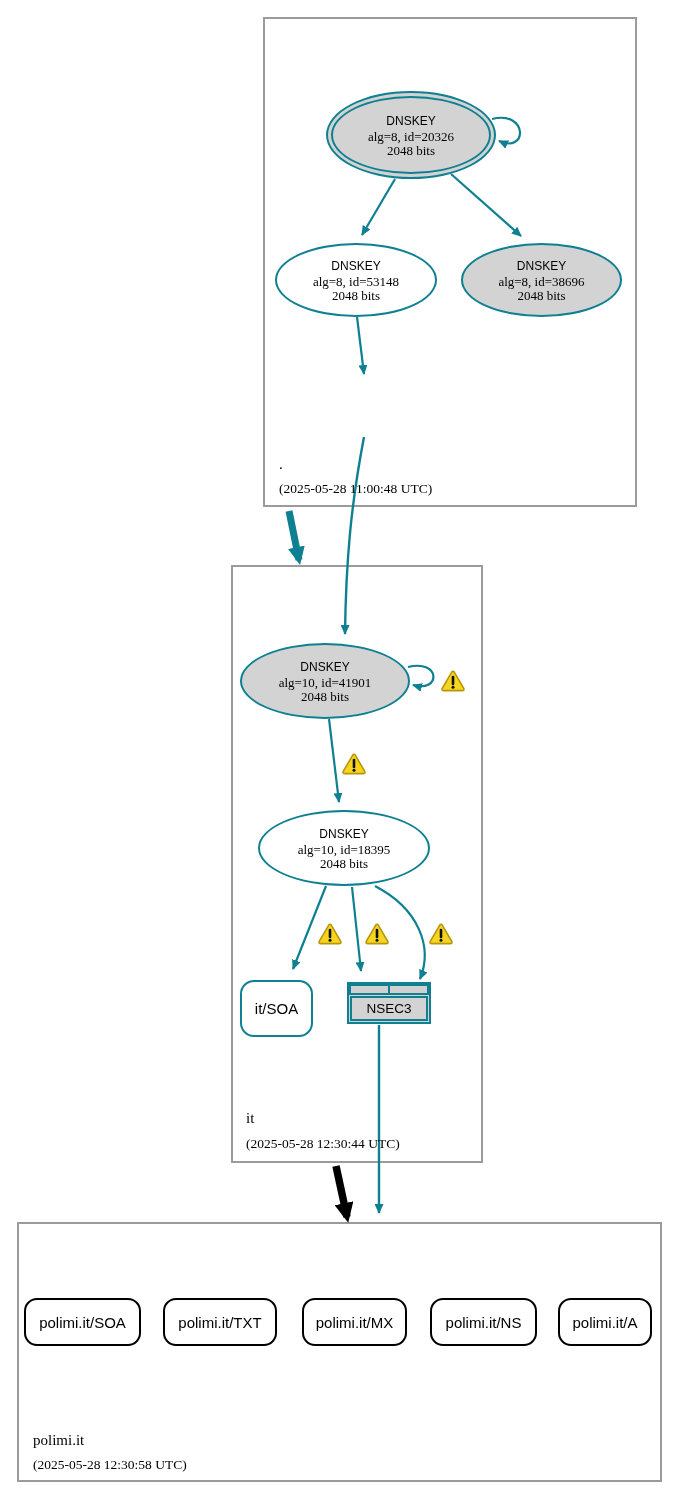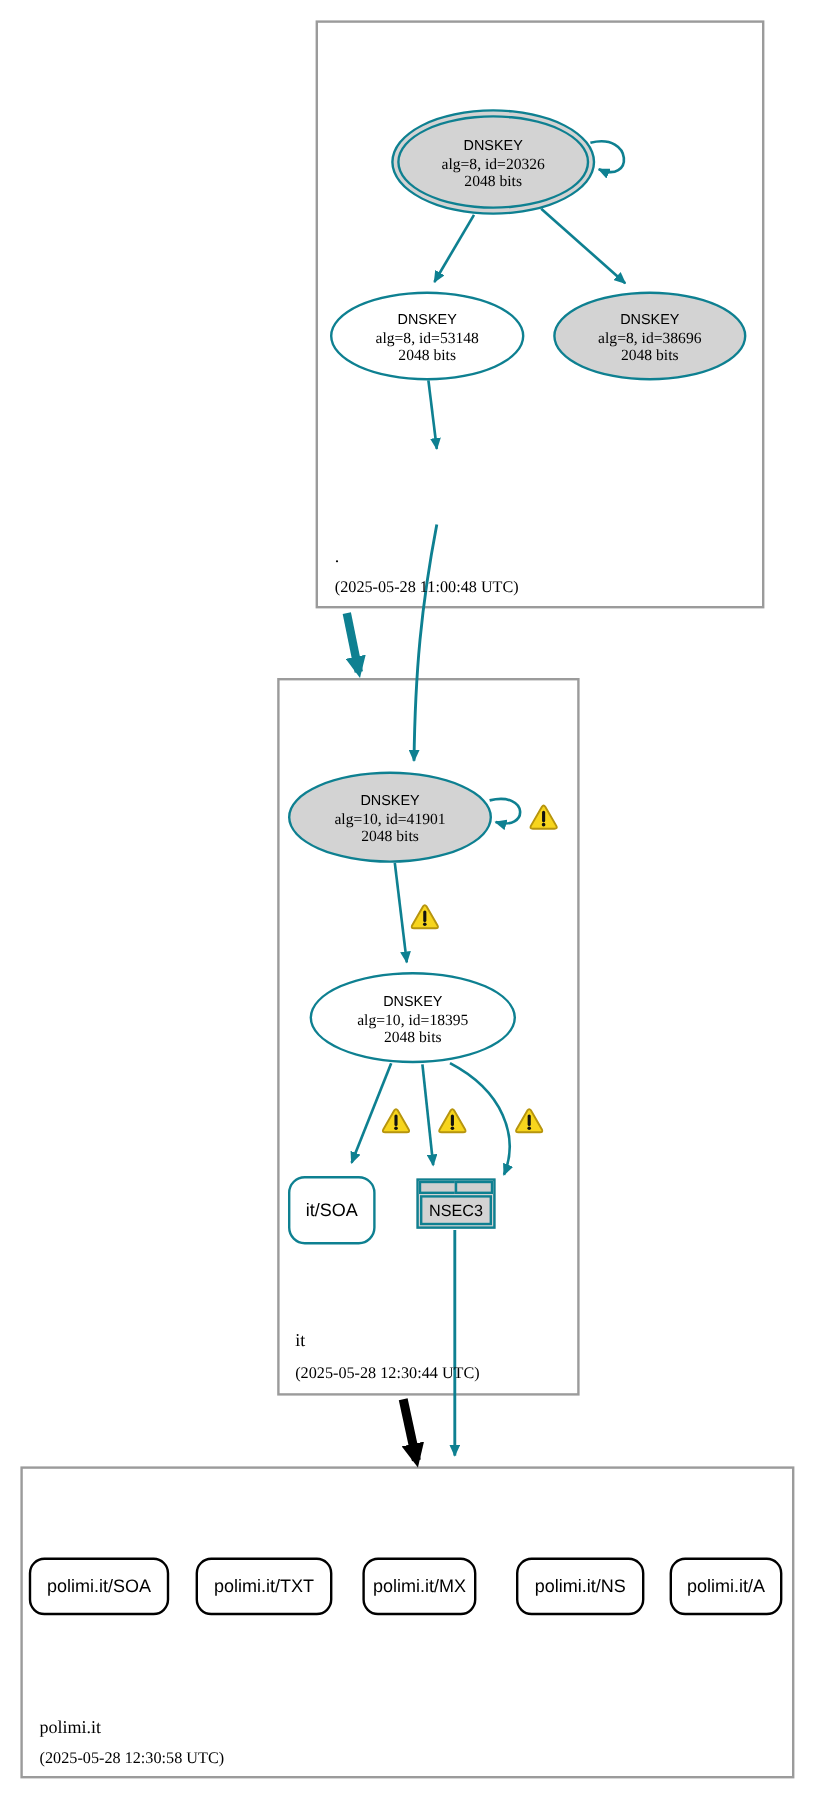--- a/index.html
+++ b/index.html
@@ -22,21 +22,21 @@
   .node-title { font-family:"Liberation Sans",sans-serif; font-size:12px;
                 line-height:17px; color:#000; z-index:1; }
   .node-sub   { font-family:"Liberation Serif",serif; font-size:13px;
                 line-height:14px; color:#000; z-index:1; }
 
   .rrset { position:absolute; border:2px solid var(--teal); border-radius:14px;
            background:#fff; box-sizing:border-box; display:flex; align-items:center;
            justify-content:center; font-size:15px; color:#000; z-index:2; }
   .rrset.black { border-color:#000; border-radius:13px; }
 
-  .nsec3 { position:absolute; left:347px; top:982px; width:66px; height:42px;
+  .nsec3 { position:absolute; left:347px; top:982px; width:84px; height:42px;
            background:var(--gray-fill); border:2px solid var(--teal);
            box-sizing:border-box; z-index:2; }
   .nsec3 .cells { display:flex; height:11px; }
   .nsec3 .cell  { flex:1; border:2px solid var(--teal); background:#d0d0d0;
                   box-sizing:border-box; }
   .nsec3 .cell + .cell { margin-left:-2px; }
   .nsec3 .lbl { margin:1px 1px 0 1px; border:2px solid var(--teal);
                 box-sizing:border-box; height:25px; text-align:center;
                 font-size:13.5px; line-height:21px; background:var(--gray-fill); }
 
@@ -160,21 +160,21 @@
     <path d="M12 7 L12 14" stroke="#111" stroke-width="2.6" stroke-linecap="round"></path>
     <circle cx="12" cy="17.2" r="1.5" fill="#111"></circle>
   </svg>
 
   <div class="rrset black" style="left:24px; top:1298px; width:117px; height:48px;">
     <span>polimi.it/SOA</span>
   </div>
   <div class="rrset black" style="left:163px; top:1298px; width:114px; height:48px;">
     <span>polimi.it/TXT</span>
   </div>
-  <div class="rrset black" style="left:302px; top:1298px; width:95px; height:48px;">
+  <div class="rrset black" style="left:302px; top:1298px; width:105px; height:48px;">
     <span>polimi.it/MX</span>
   </div>
   <div class="rrset black" style="left:430px; top:1298px; width:107px; height:48px;">
     <span>polimi.it/NS</span>
   </div>
   <div class="rrset black" style="left:558px; top:1298px; width:94px; height:48px;">
     <span>polimi.it/A</span>
   </div>
 
   <div class="zone-label" style="left:33px; top:1432px;">polimi.it</div>

